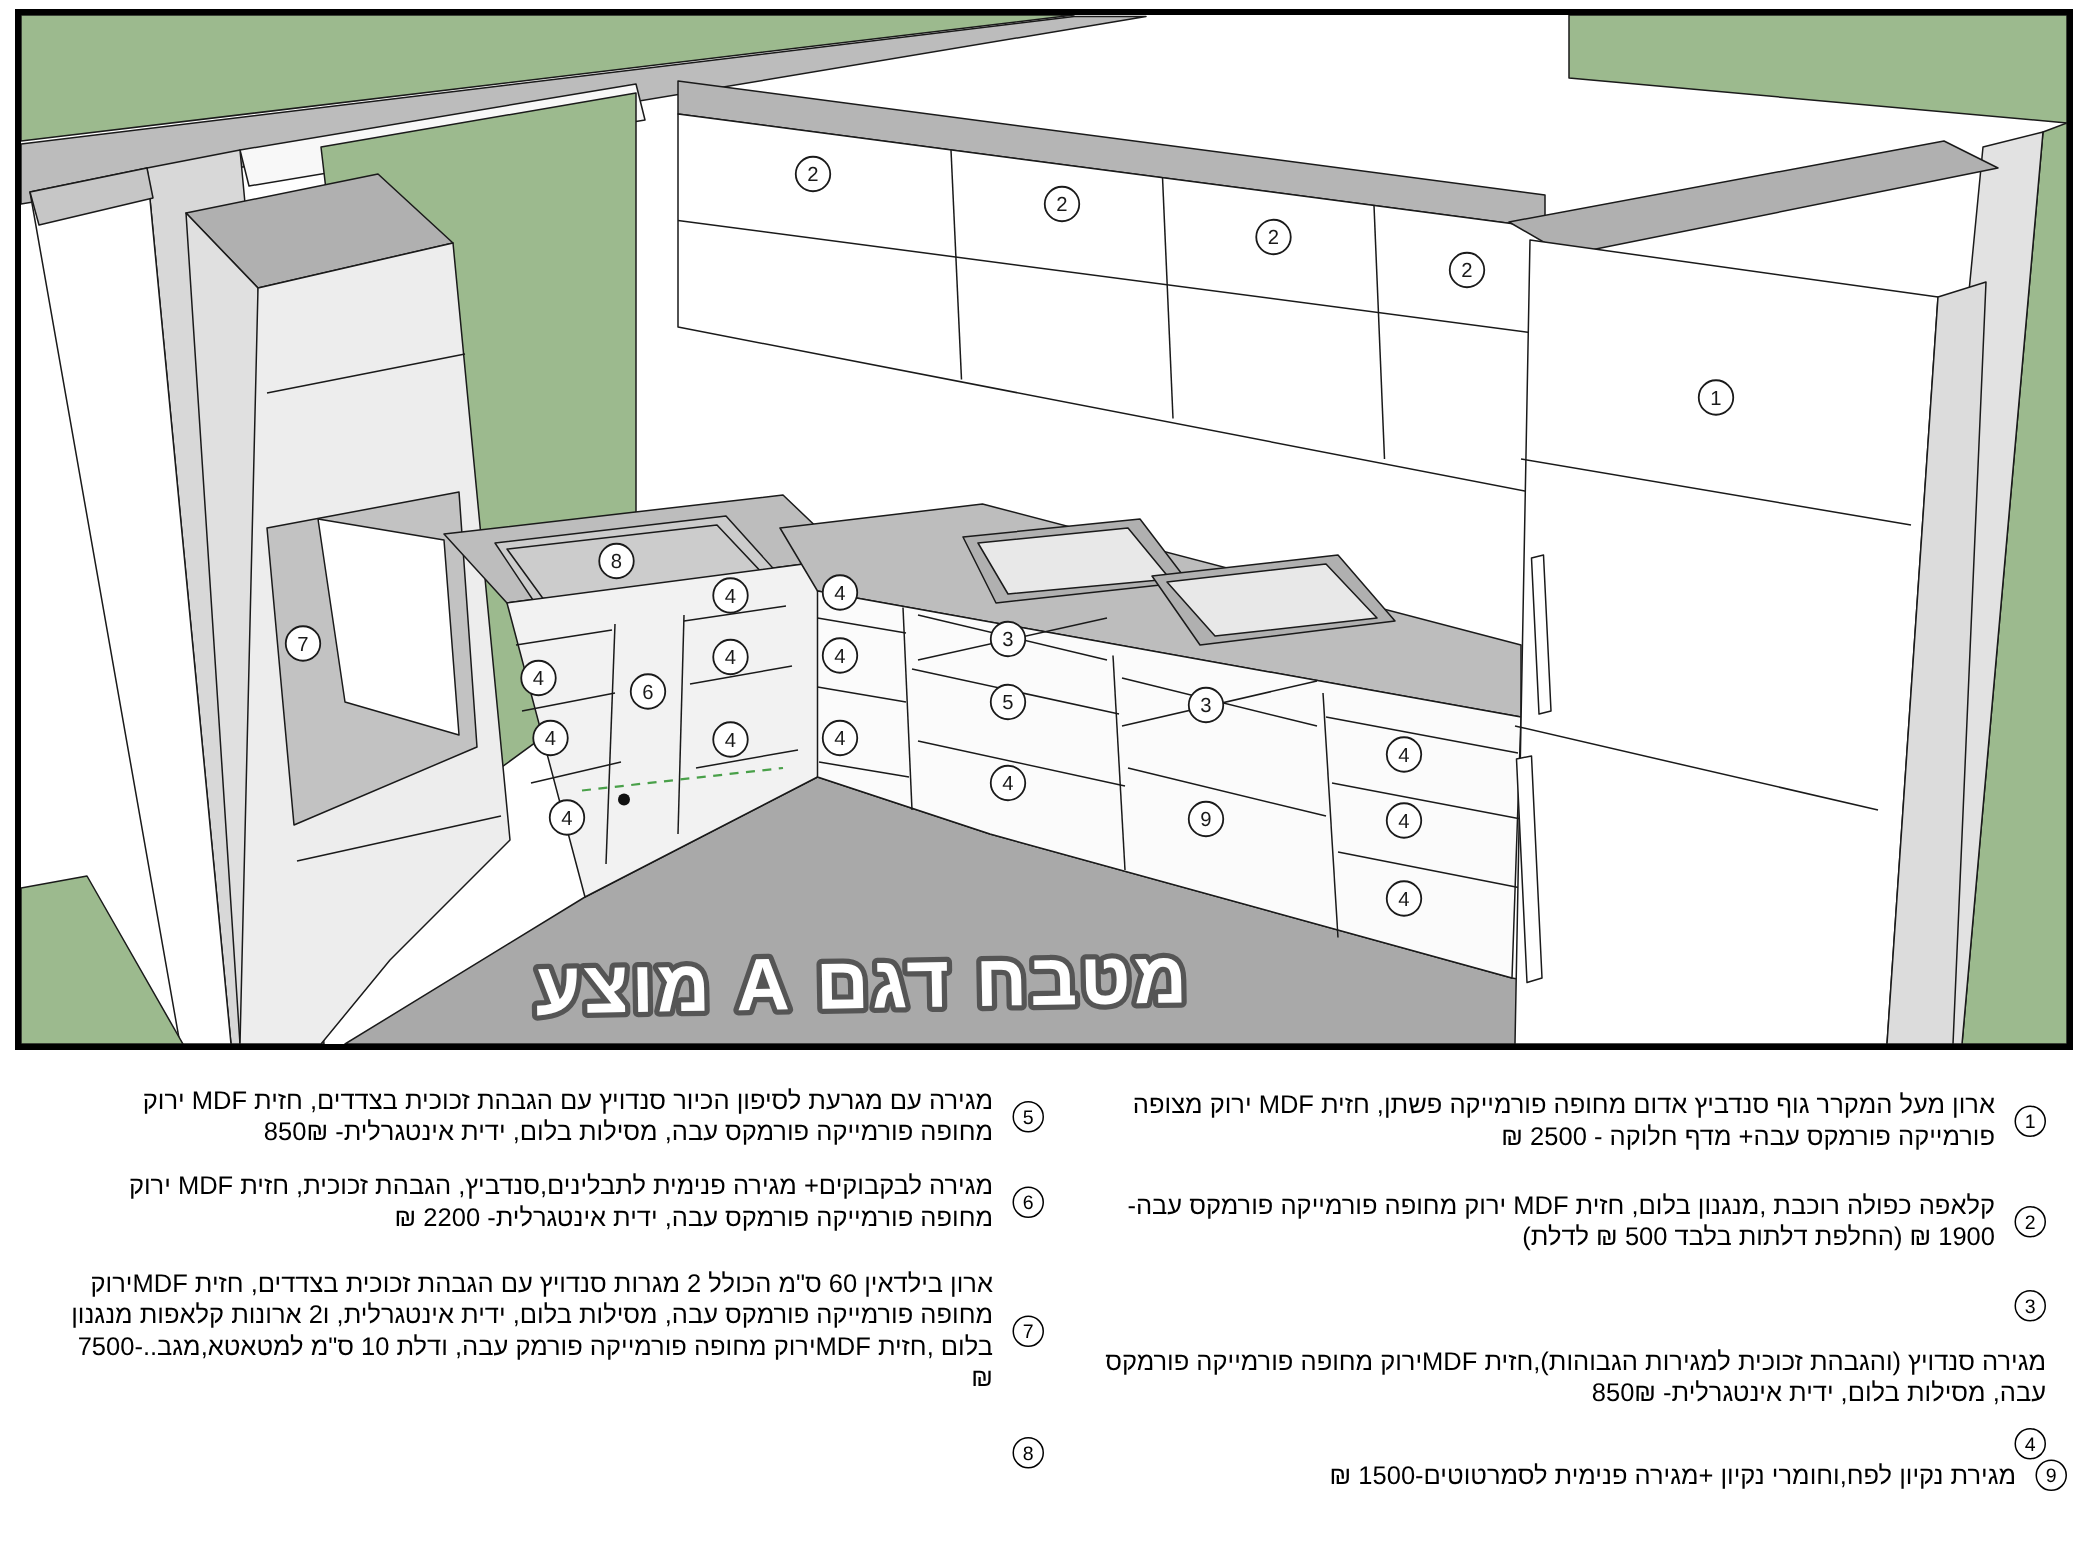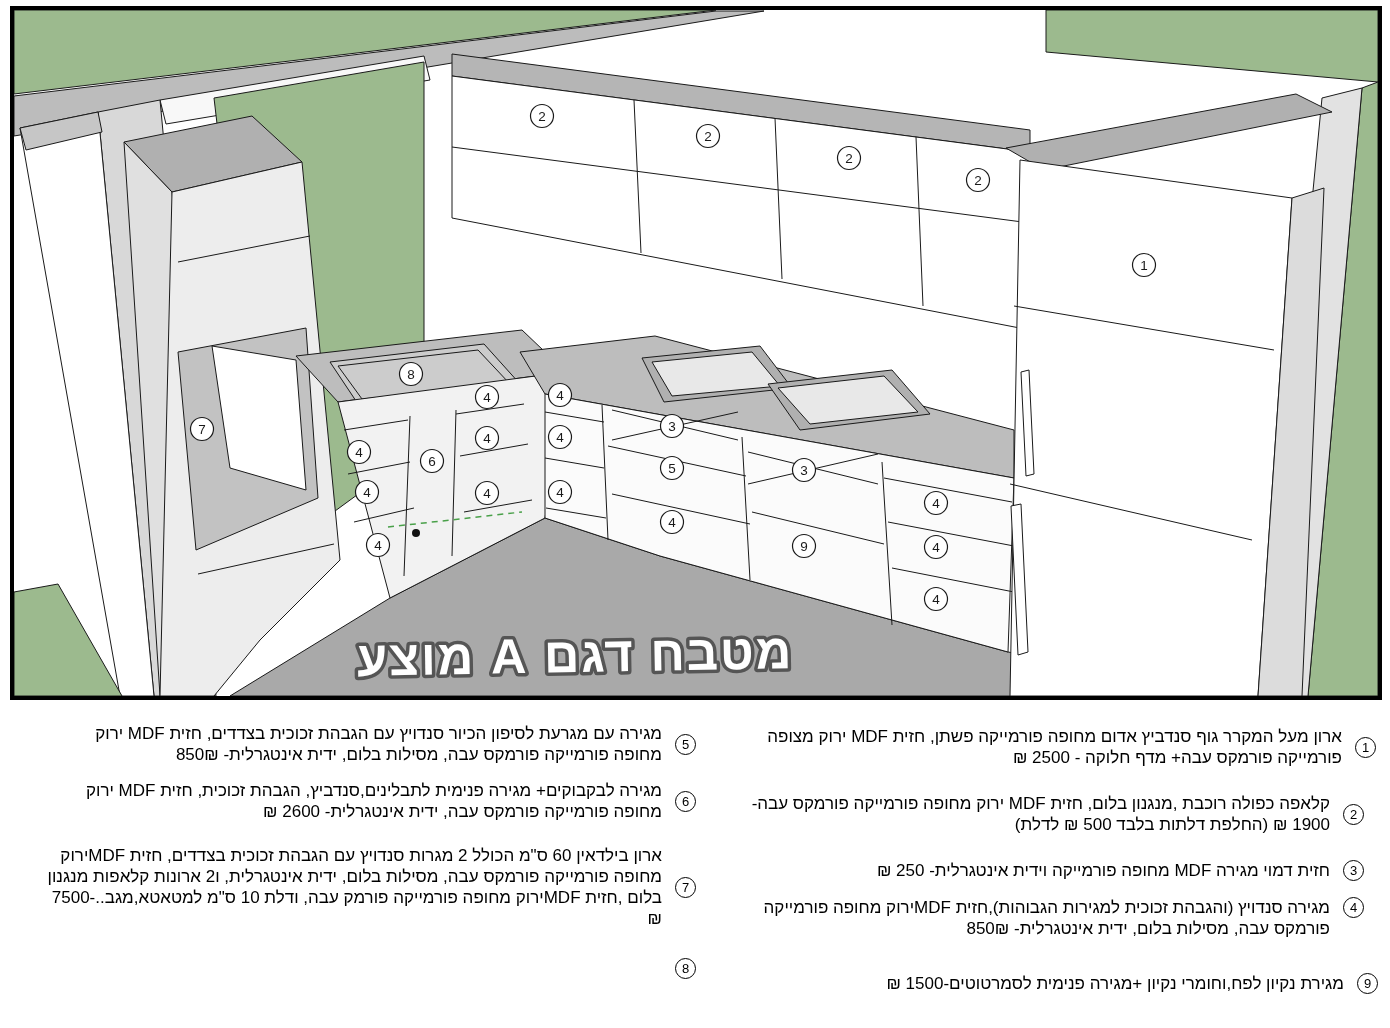--- a/index.html
+++ b/index.html
@@ -2,28 +2,28 @@
 <html><head>
 <meta charset="utf-8">
 <style>
   html,body{margin:0;padding:0;background:#ffffff;}
   .page{position:relative;width:1390px;height:1028px;background:#ffffff;overflow:hidden;
         font-family:"Liberation Sans",sans-serif;}
   .render-svg{position:absolute;left:0;top:0;}
   
   .legend-item{position:absolute;display:flex;flex-direction:row;align-items:center;
                gap:13px;justify-content:flex-end;}
-  .legend-item.center{align-items:flex-start;}
+  .legend-item.center{align-items:flex-end;flex-direction:column;}
   .legend-text{direction:rtl;text-align:right;font-size:17px;line-height:21px;color:#000;
                unicode-bidi:plaintext;}
   .legend-bullet{flex:0 0 auto;width:21px;height:21px;border:1.5px solid #000;border-radius:50%;
                  display:flex;align-items:center;justify-content:center;font-size:13px;color:#000;
                  background:#fff;box-sizing:border-box;}
   
-  .li-1{top:726px;right:14px;width:630px;}
+  .li-1{top:726px;right:26px;width:630px;}
   .li-2{top:793px;right:26px;width:630px;}
   .li-3{top:860px;right:26px;width:630px;}
   .li-4{top:897px;right:26px;width:630px;}
   .li-9{top:973px;right:12px;width:630px;}
   
   .li-5{top:723px;right:694px;width:650px;}
   .li-6{top:780px;right:694px;width:650px;}
   .li-7{top:845px;right:694px;width:650px;}
   .li-8{top:958px;right:694px;width:650px;}
 </style>
@@ -244,38 +244,37 @@
 
     <div class="legend-item li-1">
       <div class="legend-text">ארון מעל המקרר גוף סנדביץ אדום מחופה פורמייקה פשתן, חזית MDF ירוק  מצופה פורמייקה פורמקס עבה+ מדף חלוקה - 2500 ₪</div>
       <span class="legend-bullet">1</span>
     </div>
     <div class="legend-item li-2">
       <div class="legend-text">קלאפה כפולה רוכבת ,מנגנון בלום, חזית MDF ירוק מחופה פורמייקה פורמקס עבה- 1900 ₪ (החלפת דלתות בלבד 500 ₪ לדלת)</div>
       <span class="legend-bullet">2</span>
     </div>
     <div class="legend-item li-3">
-      <div class="legend-text">חזית דמוי מגירה MDF מחופה פורמייקה וידית אינטגרלית- 250 ₪</div>
       <span class="legend-bullet">3</span>
     </div>
     <div class="legend-item li-4 center">
       <div class="legend-text">מגירה סנדויץ (והגבהת זכוכית למגירות הגבוהות),חזית  MDFירוק מחופה פורמייקה פורמקס עבה, מסילות בלום, ידית אינטגרלית- 850₪</div>
       <span class="legend-bullet">4</span>
     </div>
     <div class="legend-item li-9">
       <div class="legend-text">מגירת נקיון לפח,וחומרי נקיון +מגירה פנימית  לסמרטוטים-1500 ₪</div>
       <span class="legend-bullet">9</span>
     </div>
 
     <div class="legend-item li-5">
       <div class="legend-text">מגירה עם מגרעת לסיפון הכיור סנדויץ עם הגבהת זכוכית בצדדים, חזית  MDF ירוק מחופה פורמייקה פורמקס עבה, מסילות בלום, ידית אינטגרלית- 850₪</div>
       <span class="legend-bullet">5</span>
     </div>
     <div class="legend-item li-6">
-      <div class="legend-text">מגירה לבקבוקים+ מגירה פנימית לתבלינים,סנדביץ, הגבהת זכוכית, חזית MDF ירוק מחופה פורמייקה פורמקס עבה, ידית אינטגרלית- 2600 ₪</div>
+      <div class="legend-text">מגירה לבקבוקים+ מגירה פנימית לתבלינים,סנדביץ, הגבהת זכוכית, חזית MDF ירוק מחופה פורמייקה פורמקס עבה, ידית אינטגרלית- 2200 ₪</div>
       <span class="legend-bullet">6</span>
     </div>
     <div class="legend-item li-7">
       <div class="legend-text">ארון בילדאין 60 ס"מ הכולל 2 מגרות סנדויץ עם הגבהת זכוכית בצדדים, חזית MDFירוק מחופה פורמייקה פורמקס עבה, מסילות בלום, ידית אינטגרלית, ו2 ארונות קלאפות מנגנון בלום ,חזית MDFירוק מחופה פורמייקה פורמק עבה, ודלת 10 ס"מ למטאטא,מגב..-7500 ₪</div>
       <span class="legend-bullet">7</span>
     </div>
     <div class="legend-item li-8">
       <span class="legend-bullet">8</span>
     </div>
   </div>

